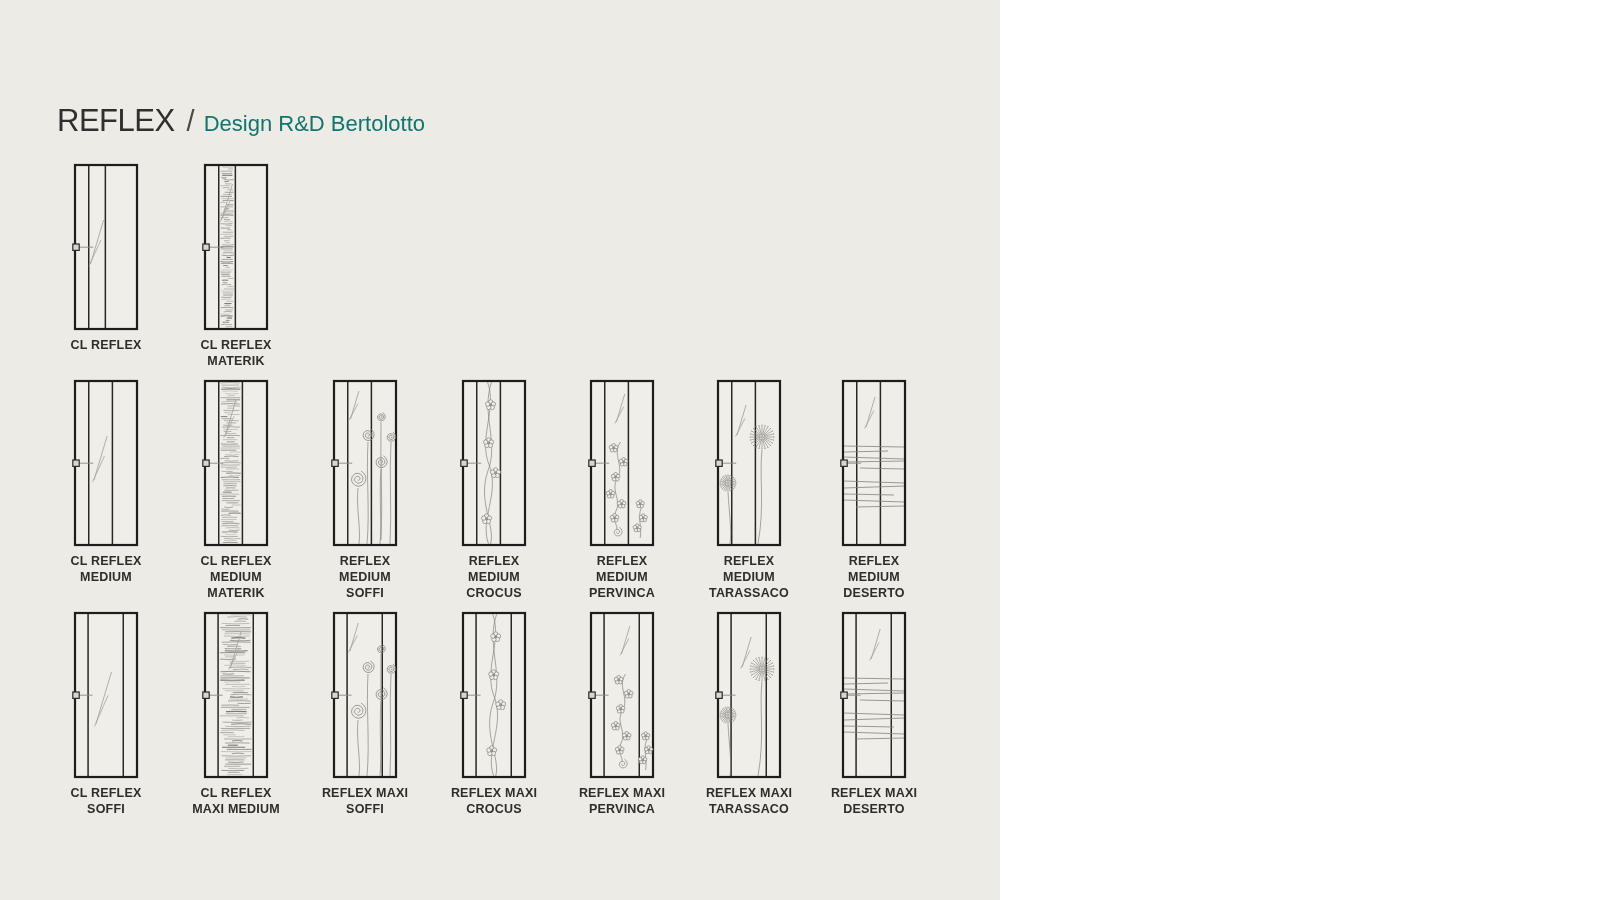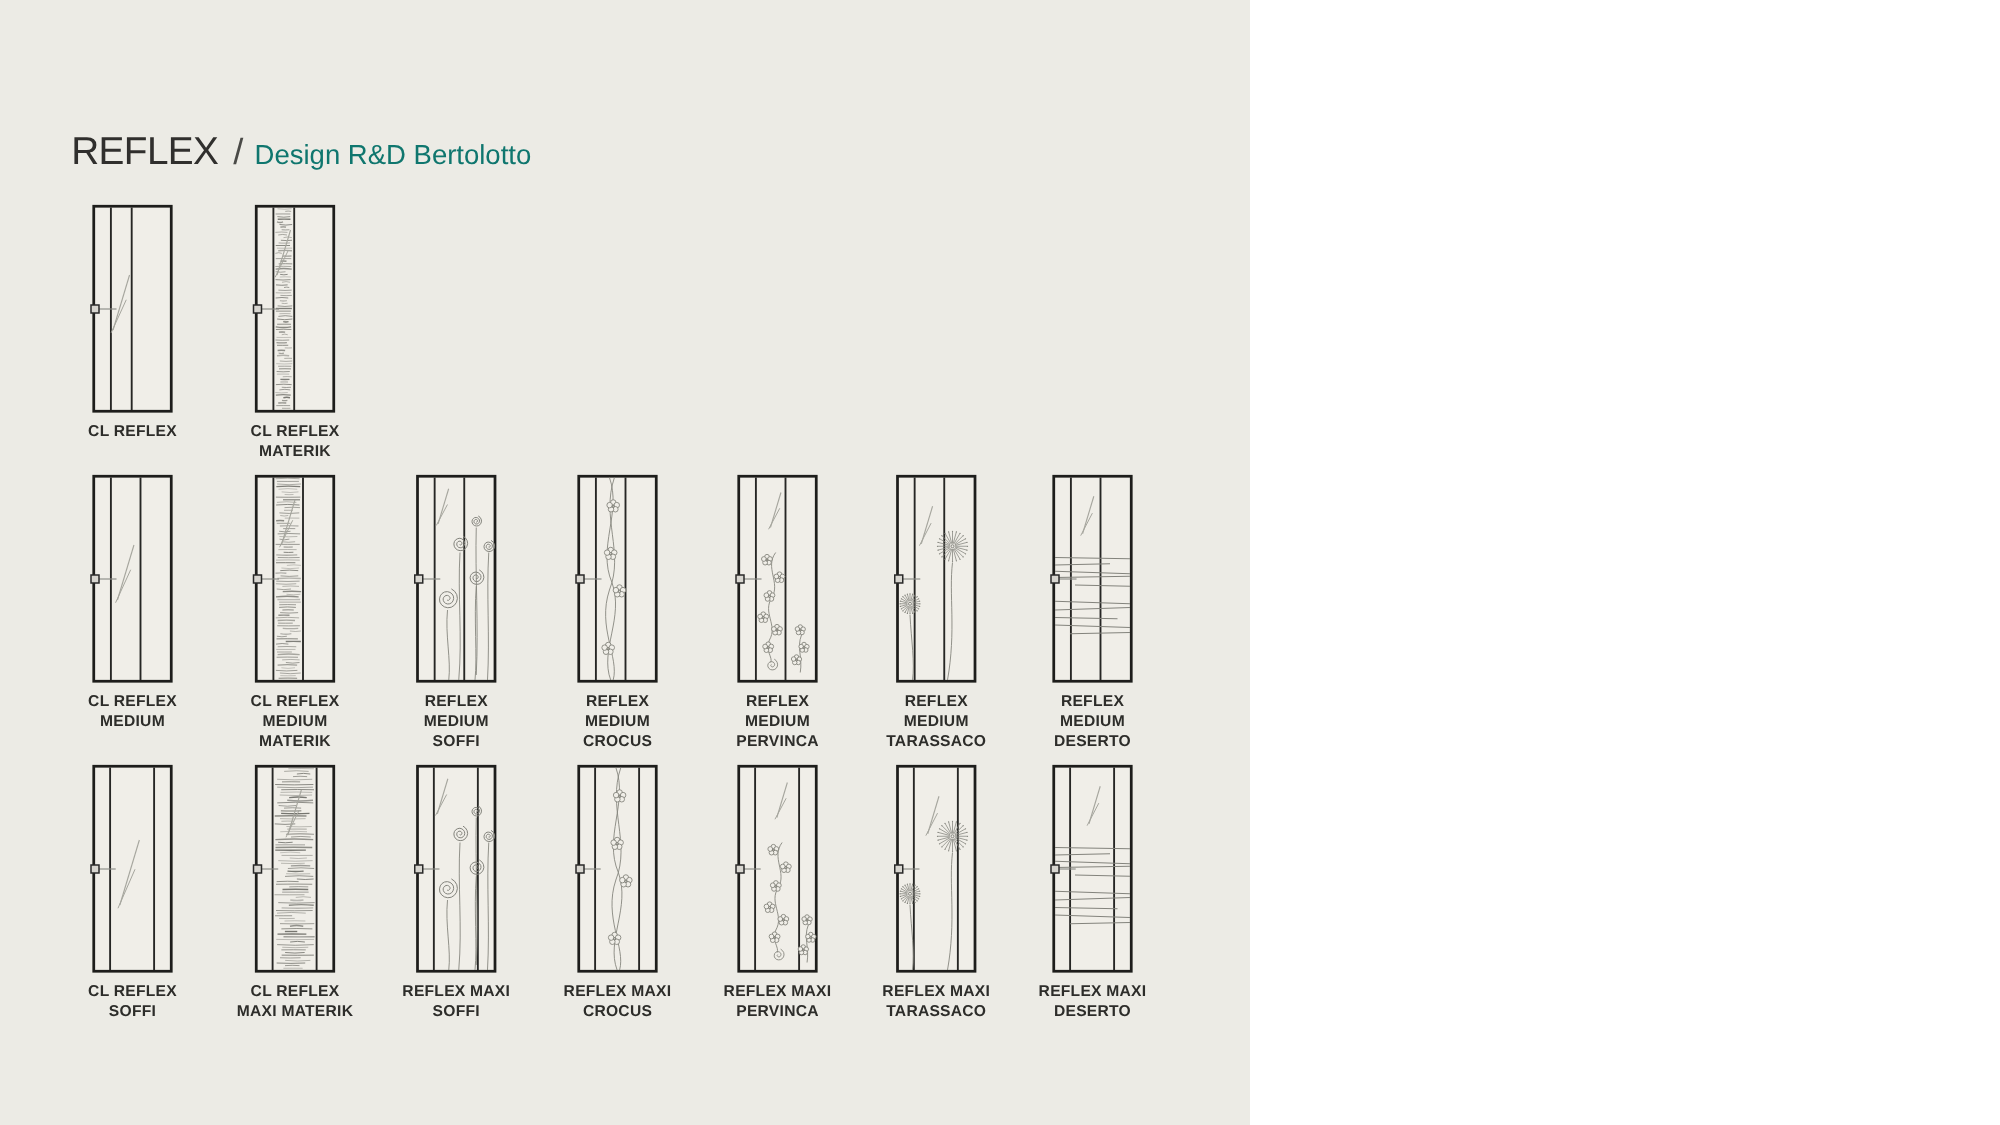--- a/index.html
+++ b/index.html
@@ -686,21 +686,21 @@
               <path d="M37.08 20 L26.28 56" stroke="#a6a69e" stroke-width="0.9" fill="none"></path>
               <path d="M35.3 36.2 L24.78 57.8" stroke="#a6a69e" stroke-width="0.8" fill="none"></path>
             </g>
             <g>
               <path d="M5 83.2 L18.58 83.2" stroke="#8a8a84" stroke-width="0.9"></path>
               <rect x="-1.2" y="80" width="6.4" height="6.4" fill="#d8d6d0" stroke="#2a2a2a" stroke-width="1.2"></rect>
             </g>
           </svg>
           <div class="door-label" style="left: -48px; top: 173px;">
             <div>CL REFLEX</div>
-            <div>MAXI MATERIK</div>
+            <div>MAXI MEDIUM</div>
           </div>
         </div>
         <div class="door-cell" style="left: 333px; top: 612px;">
           <svg width="64" height="166" viewBox="0 0 64 166">
             <g>
               <rect x="1" y="1" width="62" height="164" fill="#f0eee8" stroke="#1d1d1b" stroke-width="2.2"></rect>
               <path d="M14.08 2 L14.08 164" stroke="#262624" stroke-width="1.5"></path>
               <path d="M49.28 2 L49.28 164" stroke="#262624" stroke-width="1.5"></path>
             </g>
             <g fill="none">

